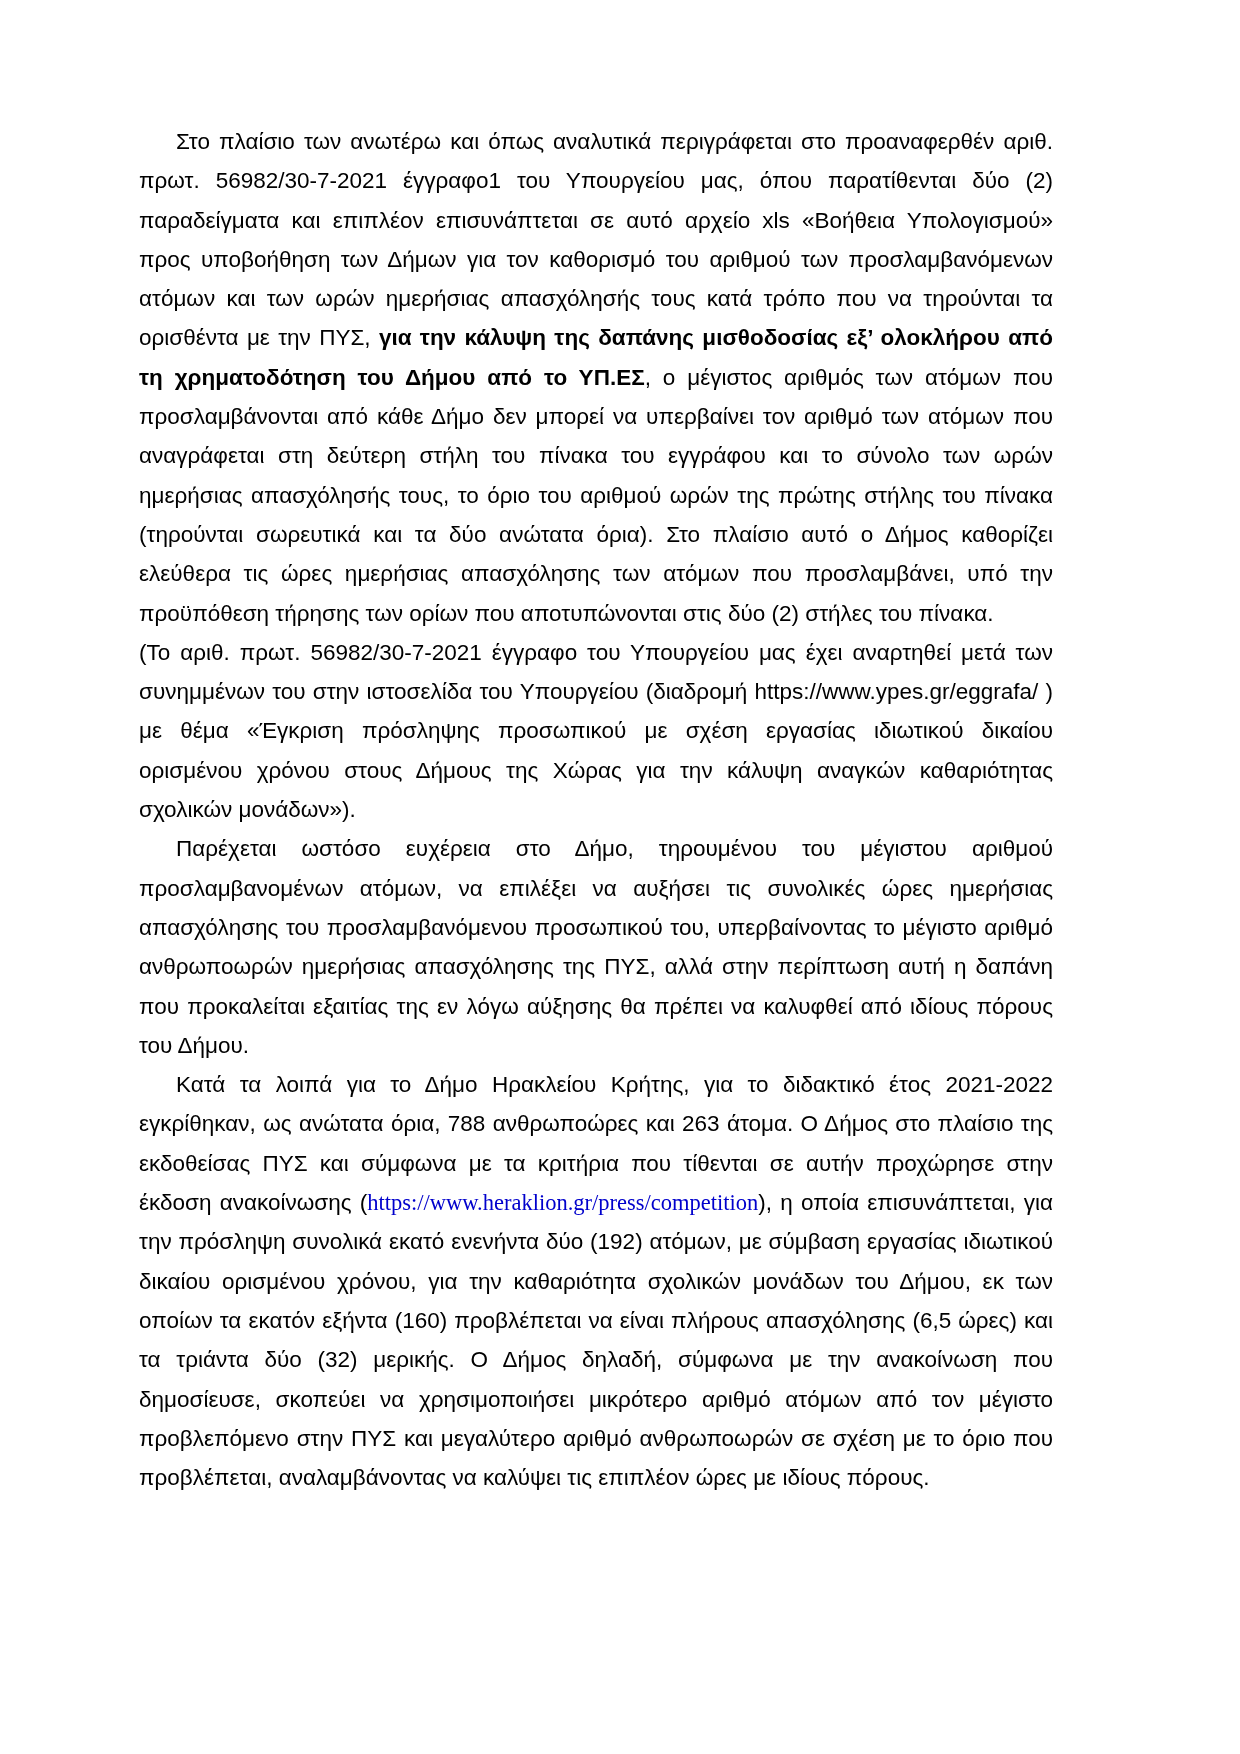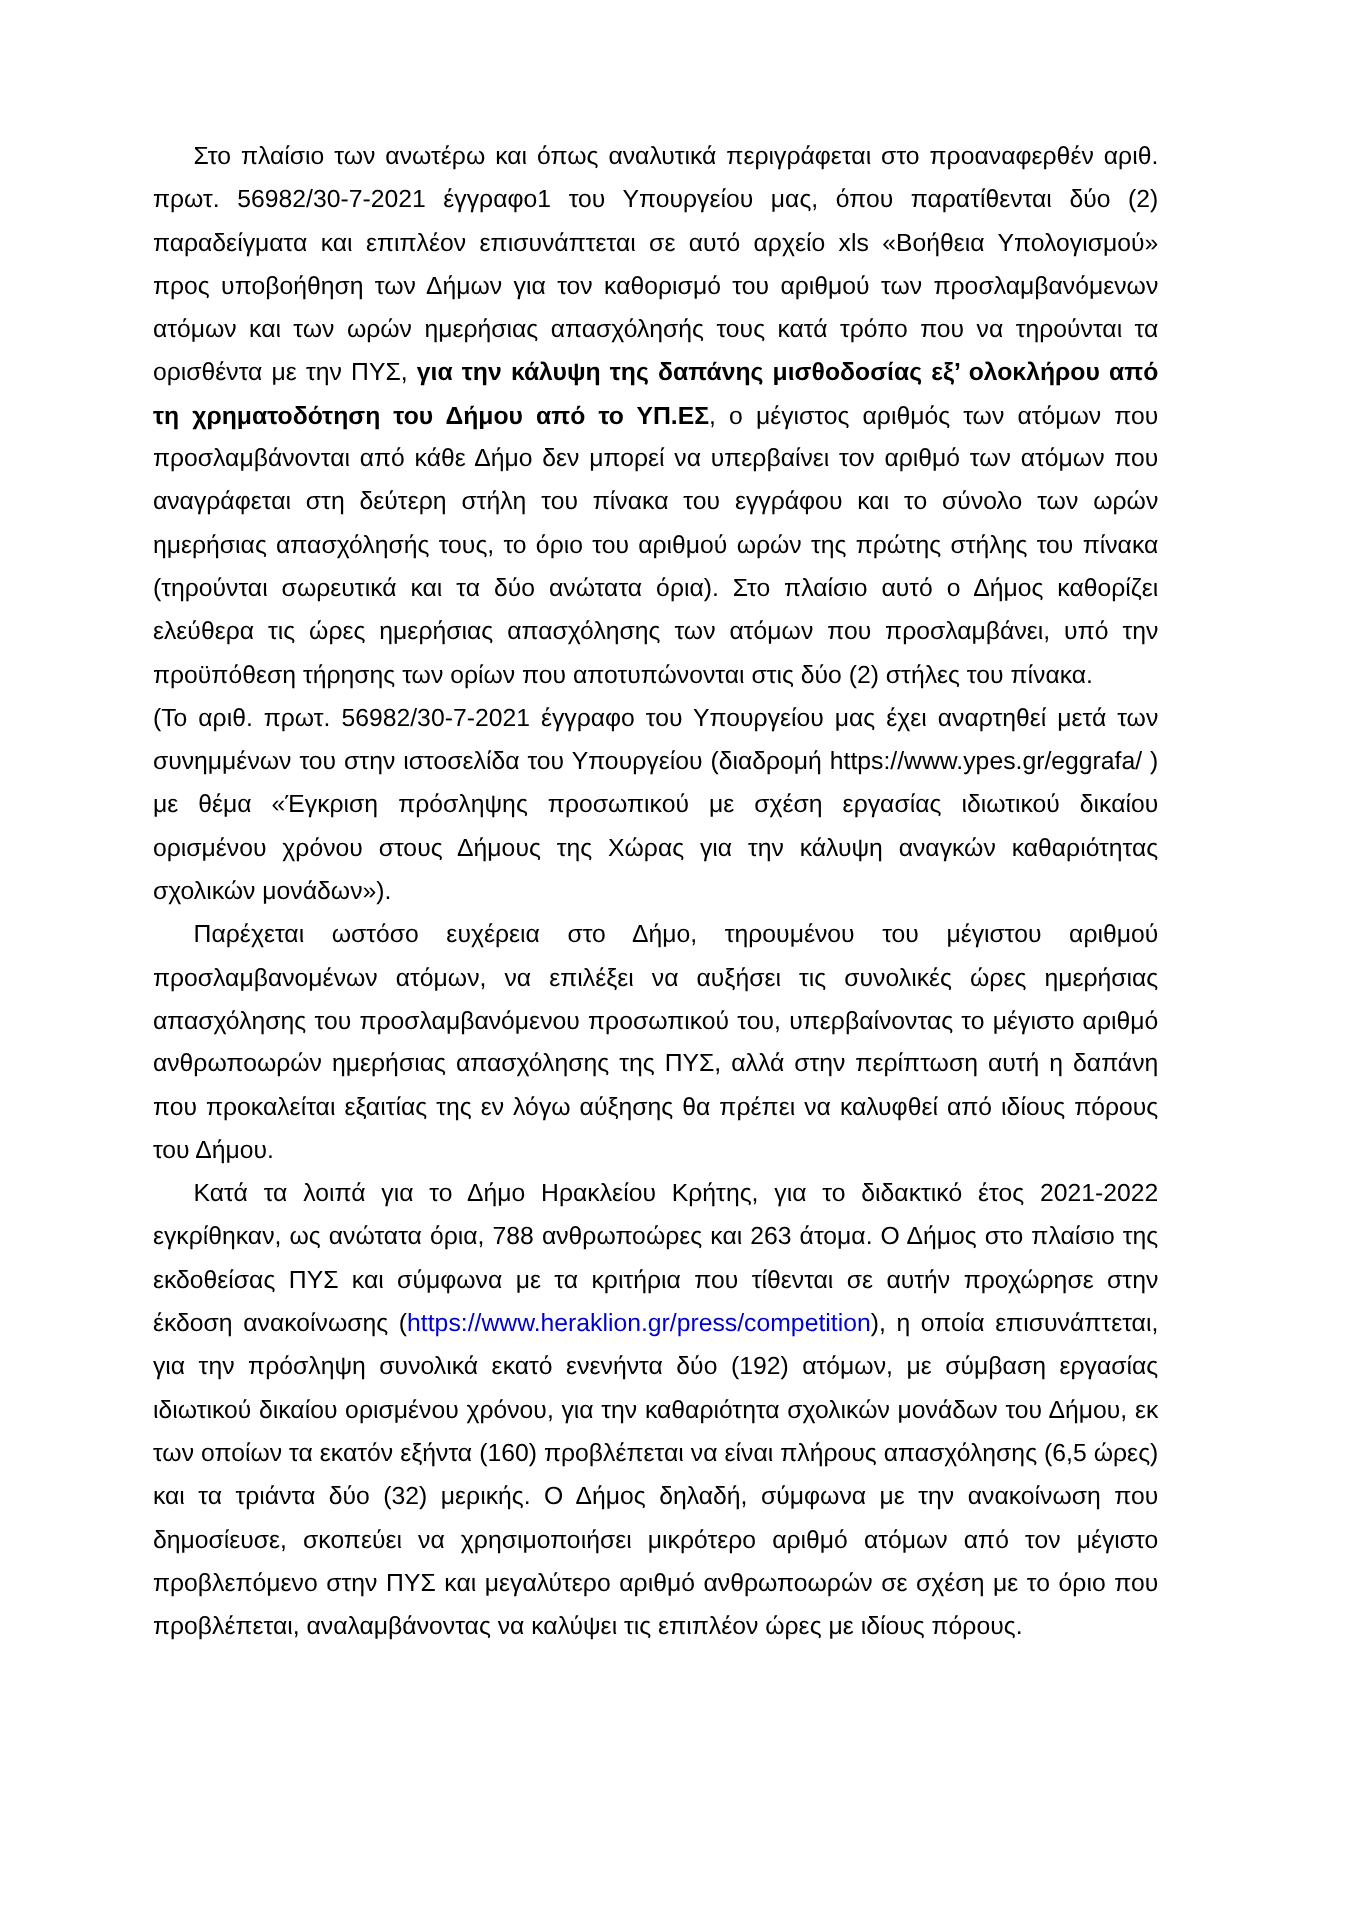--- a/index.html
+++ b/index.html
@@ -31,20 +31,21 @@
   }
   .doc p.indent {
     text-indent: 37px;
   }
   .run-bold {
     font-weight: bold;
   }
   .run-link {
     text-decoration: none;
     cursor: pointer;
+    font-family: Liberation Serif, serif;
   }
 </style>
 </head>
 <body>
 
 <div class="page" style="background: rgb(255, 255, 255); color: rgb(0, 0, 0);">
   <div class="doc">
       <p class="indent"><span>Στο πλαίσιο των ανωτέρω και όπως αναλυτικά περιγράφεται στο προαναφερθέν αριθ. πρωτ. 56982/30-7-2021 έγγραφο1 του Υπουργείου μας, όπου παρατίθενται δύο (2) παραδείγματα και επιπλέον επισυνάπτεται σε αυτό αρχείο xls «Βοήθεια Υπολογισμού» προς υποβοήθηση των Δήμων για τον καθορισμό του αριθμού των προσλαμβανόμενων ατόμων και των ωρών ημερήσιας απασχόλησής τους κατά τρόπο που να τηρούνται τα ορισθέντα με την ΠΥΣ, </span><span class="run-bold">για την κάλυψη της δαπάνης μισθοδοσίας εξ’ ολοκλήρου από τη χρηματοδότηση του Δήμου από το ΥΠ.ΕΣ</span><span>, ο μέγιστος αριθμός των ατόμων που προσλαμβάνονται από κάθε Δήμο δεν μπορεί να υπερβαίνει τον αριθμό των ατόμων που αναγράφεται στη δεύτερη στήλη του πίνακα του εγγράφου και το σύνολο των ωρών ημερήσιας απασχόλησής τους, το όριο του αριθμού ωρών της πρώτης στήλης του πίνακα (τηρούνται σωρευτικά και τα δύο ανώτατα όρια). Στο πλαίσιο αυτό ο Δήμος καθορίζει ελεύθερα τις ώρες ημερήσιας απασχόλησης των ατόμων που προσλαμβάνει, υπό την προϋπόθεση τήρησης των ορίων που αποτυπώνονται στις δύο (2) στήλες του πίνακα.</span></p>
       <p><span>(Το αριθ. πρωτ. 56982/30-7-2021 έγγραφο του Υπουργείου μας έχει αναρτηθεί μετά των συνημμένων του στην ιστοσελίδα του Υπουργείου (διαδρομή https://www.ypes.gr/eggrafa/ ) με θέμα «Έγκριση πρόσληψης προσωπικού με σχέση εργασίας ιδιωτικού δικαίου ορισμένου χρόνου στους Δήμους της Χώρας για την κάλυψη αναγκών καθαριότητας σχολικών μονάδων»).</span></p>
       <p class="indent"><span>Παρέχεται ωστόσο ευχέρεια στο Δήμο, τηρουμένου του μέγιστου αριθμού προσλαμβανομένων ατόμων, να επιλέξει να αυξήσει τις συνολικές ώρες ημερήσιας απασχόλησης του προσλαμβανόμενου προσωπικού του, υπερβαίνοντας το μέγιστο αριθμό ανθρωποωρών ημερήσιας απασχόλησης της ΠΥΣ, αλλά στην περίπτωση αυτή η δαπάνη που προκαλείται εξαιτίας της εν λόγω αύξησης θα πρέπει να καλυφθεί από ιδίους πόρους του Δήμου.</span></p>

